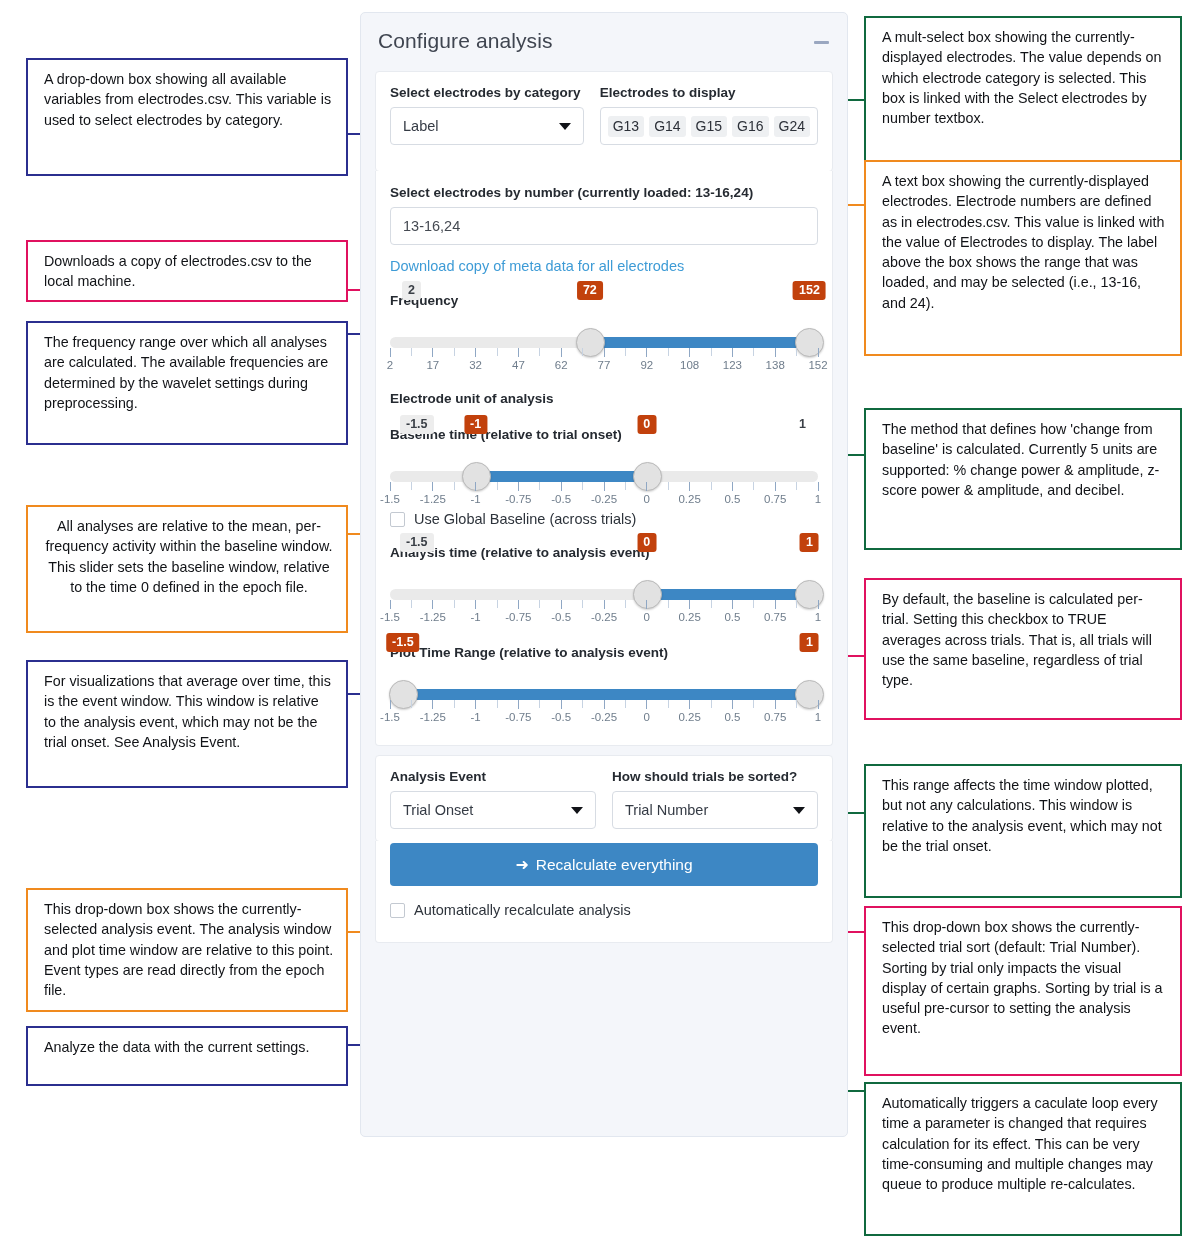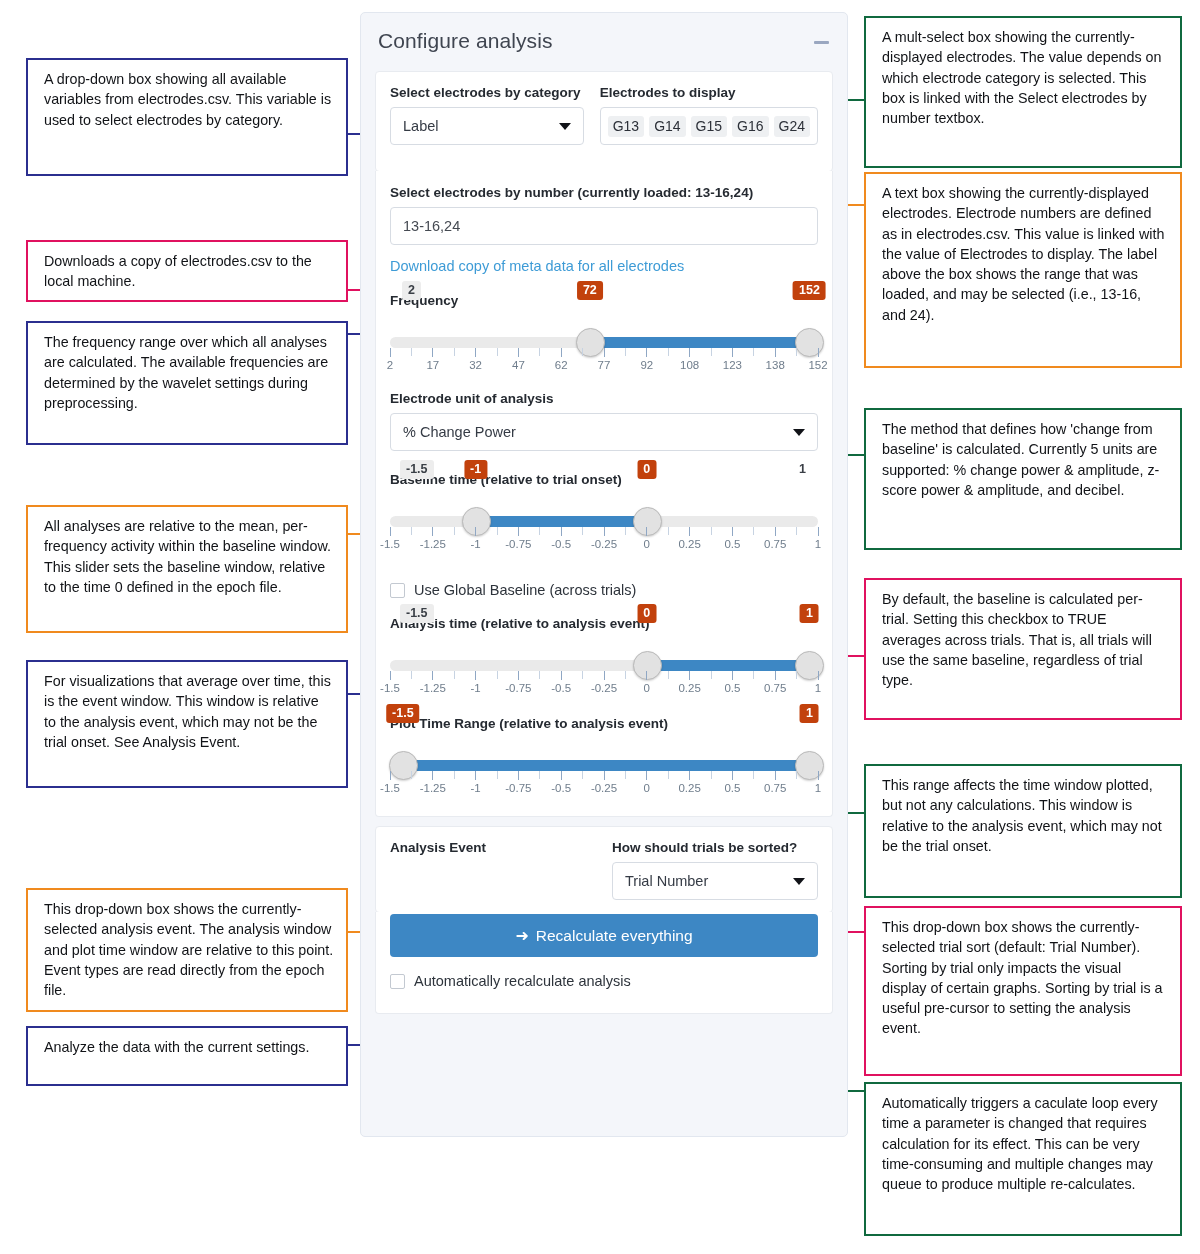--- a/index.html
+++ b/index.html
@@ -369,24 +369,20 @@
                 <div class="tick-label" style="left: 80%;">123</div>
                 <div class="tick-label" style="left: 90%;">138</div>
                 <div class="tick-label" style="left: 100%;">152</div>
               </div>
           </div>
         </div>
 
         
         <div style="margin-top:16px;">
           <div class="fld-label">Electrode unit of analysis</div>
-          <div class="select">
-            <span>% Change Power</span>
-            <span class="caret"></span>
-          </div>
         </div>
 
         
         <div style="margin-top:21px;">
           <div class="fld-label">Baseline time (relative to trial onset)</div>
           <div class="slider-wrap">
             <div class="bubble grey" style="left:10px; transform:none;">-1.5</div>
             <div class="bubble bare" style="right:6px; left:auto; transform:none;">1</div>
             <div class="bubble" style="left:20%;">-1</div>
             <div class="bubble" style="left:60%;">0</div>
@@ -427,21 +423,21 @@
                 <div class="tick-label" style="left: 50%;">-0.25</div>
                 <div class="tick-label" style="left: 60%;">0</div>
                 <div class="tick-label" style="left: 70%;">0.25</div>
                 <div class="tick-label" style="left: 80%;">0.5</div>
                 <div class="tick-label" style="left: 90%;">0.75</div>
                 <div class="tick-label" style="left: 100%;">1</div>
               </div>
           </div>
         </div>
 
-        <div class="checkrow" style="margin-top:28px;">
+        <div class="checkrow" style="margin-top:2px;">
           <span class="checkbox"></span>
           <span>Use Global Baseline (across trials)</span>
         </div>
 
         
         <div style="margin-top:18px;">
           <div class="fld-label">Analysis time (relative to analysis event)</div>
           <div class="slider-wrap">
             <div class="bubble grey" style="left:10px; transform:none;">-1.5</div>
             <div class="bubble" style="left:60%;">0</div>
@@ -538,20 +534,24 @@
                 <div class="tick-label" style="left: 100%;">1</div>
               </div>
           </div>
         </div>
       </div>
 
       <div class="card" style="margin-top:9px; padding-bottom:12px;">
         <div class="row2">
           <div class="col">
             <div class="fld-label">Analysis Event</div>
+            <div class="select">
+              <span>Trial Onset</span>
+              <span class="caret"></span>
+            </div>
           </div>
           <div class="col">
             <div class="fld-label">How should trials be sorted?</div>
             <div class="select">
               <span>Trial Number</span>
               <span class="caret"></span>
             </div>
           </div>
         </div>
       </div>
@@ -574,37 +574,37 @@
 
   <div class="anno navy" style="left:26px; top:58px;  width:322px; height:118px;">
     <span>A drop-down box showing all available variables from electrodes.csv. This variable is used to select electrodes by category.</span>
   </div>
   <div class="anno pink" style="left:26px; top:240px; width:322px; height:62px;">
     <span>Downloads a copy of electrodes.csv to the local machine.</span>
   </div>
   <div class="anno navy" style="left:26px; top:321px; width:322px; height:124px;">
     <span>The frequency range over which all analyses are calculated. The available frequencies are determined by the wavelet settings during preprocessing.</span>
   </div>
-  <div class="anno orange" style="left:26px; top:505px; width:322px; height:128px;">
+  <div class="anno orange" style="left:26px; top:505px; width:322px; height:128px;text-align:center;">
     <span>All analyses are relative to the mean, per-frequency activity within the baseline window. This slider sets the baseline window, relative to the time 0 defined in the epoch file.</span>
   </div>
   <div class="anno navy" style="left:26px; top:660px; width:322px; height:128px;">
     <span>For visualizations that average over time, this is the event window. This window is relative to the analysis event, which may not be the trial onset. See Analysis Event.</span>
   </div>
   <div class="anno orange" style="left:26px; top:888px; width:322px; height:124px;">
     <span>This drop-down box shows the currently-selected analysis event. The analysis window and plot time window are relative to this point. Event types are read directly from the epoch file.</span>
   </div>
   <div class="anno navy" style="left:26px; top:1026px; width:322px; height:60px;">
     <span>Analyze the data with the current settings.</span>
   </div>
 
   <div class="anno green" style="left:864px; top:16px;  width:318px; height:152px;">
     <span>A mult-select box showing the currently-displayed electrodes. The value depends on which electrode category is selected. This box is linked with the Select electrodes by number textbox.</span>
   </div>
-  <div class="anno orange" style="left:864px; top:172px; width:318px; height:196px;">
+  <div class="anno orange" style="left:864px; top:160px; width:318px; height:196px;">
     <span>A text box showing the currently-displayed electrodes. Electrode numbers are defined as in electrodes.csv. This value is linked with the value of Electrodes to display. The label above the box shows the range that was loaded, and may be selected (i.e., 13-16, and 24).</span>
   </div>
   <div class="anno green" style="left:864px; top:408px; width:318px; height:142px;">
     <span>The method that defines how 'change from baseline' is calculated. Currently 5 units are supported: % change power &amp; amplitude, z-score power &amp; amplitude, and decibel.</span>
   </div>
   <div class="anno pink" style="left:864px; top:578px; width:318px; height:142px;">
     <span>By default, the baseline is calculated per-trial. Setting this checkbox to TRUE averages across trials. That is, all trials will use the same baseline, regardless of trial type.</span>
   </div>
   <div class="anno green" style="left:864px; top:764px; width:318px; height:134px;">
     <span>This range affects the time window plotted, but not any calculations. This window is relative to the analysis event, which may not be the trial onset.</span>

